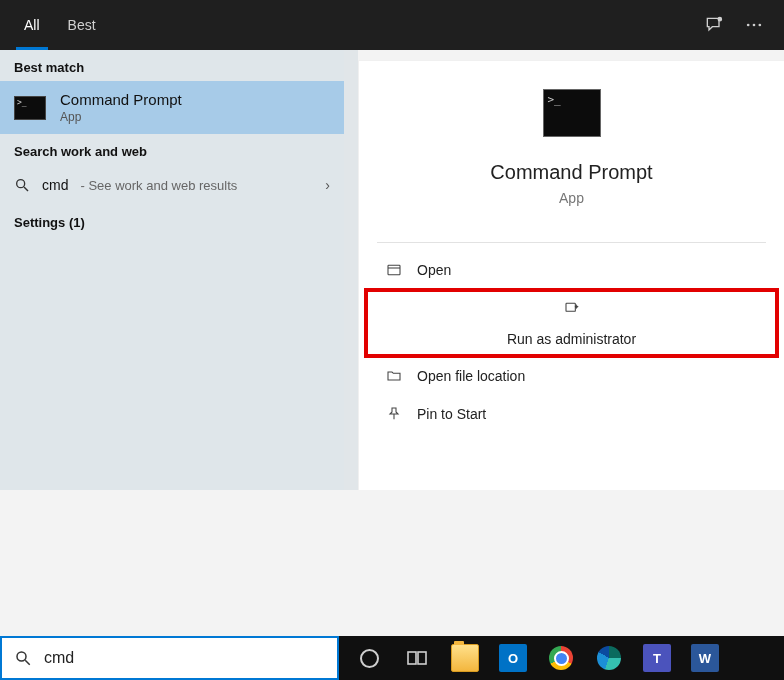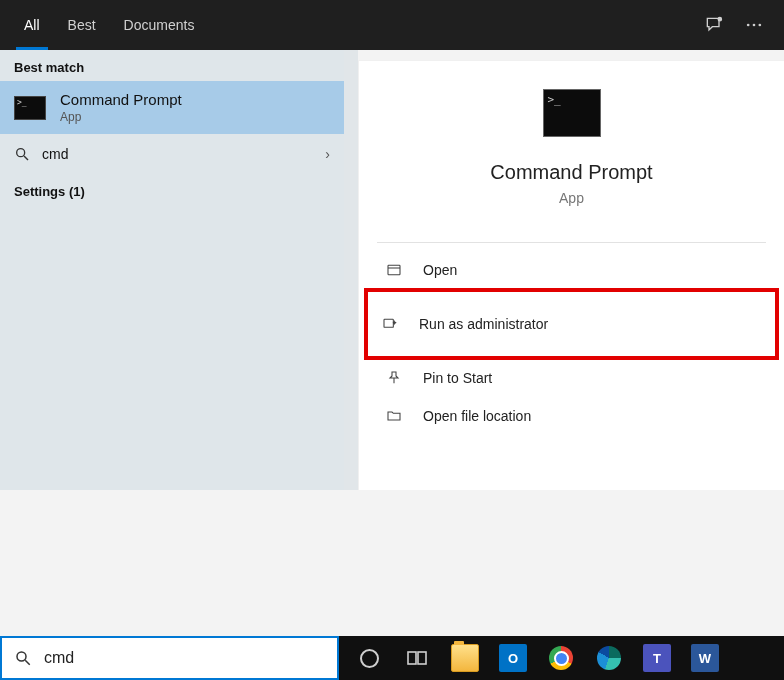--- a/index.html
+++ b/index.html
@@ -35,22 +35,22 @@
   .search-item .arrow { margin-left:auto; color:#555; font-size:14px; }
 
   
   .preview-head{ display:flex; flex-direction:column; align-items:center; padding:28px 0 20px; }
   .big-icon { width:58px; height:48px; background:#0c0c0c; border:1px solid #666; position:relative; }
   .big-icon::before { content:">_"; color:#ccc; font-size:11px; position:absolute; top:3px; left:4px; font-family:monospace; }
   .preview-title { font-size:20px; color:#222; margin-top:24px; }
   .preview-sub { font-size:14px; color:#777; margin-top:6px; }
   .divider { height:1px; background:#e2e2e2; margin:16px 18px 8px; }
 
-  .action { display:flex; align-items:center; gap:20px; padding:10px 26px; font-size:14px; color:#222; cursor:pointer; }
-  .action.highlight { outline:4px solid #e20000; outline-offset:-3px; margin:0 6px; padding:26px 16px; }
+  .action { display:flex; align-items:center; gap:14px; padding:10px 26px; font-size:14px; color:#222; cursor:pointer; }
+  .action.highlight { outline:4px solid #e20000; outline-offset:-3px; margin:0 6px; padding:10px 16px;flex-direction:column; }
   .action-icon { width:18px; height:18px; display:flex; align-items:center; justify-content:center; color:#444; }
 
   
   .searchbox-row { position:absolute; left:0; bottom:0; width:339px; height:44px; background:#fff; border:2px solid #0078d4; display:flex; align-items:center; padding:0 12px; gap:12px; }
   .searchbox-row input { border:none; outline:none; font-size:16px; flex:1; color:#222; }
 
   
   .taskbar { position:absolute; left:339px; right:0; bottom:0; height:44px; background:#101010; display:flex; align-items:center; padding:0 6px; gap:0; }
   .tb-btn { width:48px; height:44px; display:flex; align-items:center; justify-content:center; cursor:pointer; }
   .tb-svg { width:24px; height:24px; }
@@ -74,23 +74,20 @@
 </head>
 <body>
 
 <div class="tabs-bar">
   <div class="tab active">
       <span>All</span>
     </div>
   <div class="tab">
       <span>Best</span>
     </div>
-  <div class="tab">
-      <span>Documents</span>
-    </div>
   <div class="tabs-spacer"></div>
   <div class="tabs-icon">
     <svg width="20" height="20" viewBox="0 0 24 24" fill="none" stroke="#cfcfcf" stroke-width="1.6">
       <path d="M4 4h14v10H10l-4 4v-4H4z"></path>
         <circle cx="19" cy="5" r="2" fill="#cfcfcf"></circle>
     </svg>
   </div>
   <div class="tabs-icon">
     <svg width="20" height="20" viewBox="0 0 24 24" fill="#cfcfcf">
         <circle cx="5" cy="12" r="1.6"></circle>
@@ -106,29 +103,31 @@
     <div class="section-header">Best match</div>
 
     <div class="result selected">
       <div class="cmd-icon"></div>
       <div class="result-text">
         <div class="title">Command Prompt</div>
         <div class="sub">App</div>
       </div>
     </div>
 
+    <div class="section-header">Search work and web</div>
 
     <div class="search-item">
       <span>
         <svg width="16" height="16" viewBox="0 0 24 24" fill="none" stroke="#333" stroke-width="2">
             <circle cx="10" cy="10" r="6"></circle>
             <line x1="15" y1="15" x2="21" y2="21"></line>
           </svg>
       </span>
       <span class="lbl">cmd</span>
+      <span class="hint">- <span>See work and web results</span></span>
       <span class="arrow">›</span>
     </div>
 
     <div class="section-header">Settings (1)</div>
   </div>
 
   <div class="gap"></div>
 
   <div class="right">
     <div class="preview-head">
@@ -154,33 +153,33 @@
             <rect x="3" y="5" width="14" height="12" rx="1"></rect>
             <path d="M19 8l3 2-3 2v2l-3-4 3-4z" fill="#444" stroke="none"></path>
           </svg>
       </span>
       <span>Run as administrator</span>
     </div>
 
     <div class="action">
       <span class="action-icon">
         <svg width="16" height="16" viewBox="0 0 24 24" fill="none" stroke="#444" stroke-width="1.6">
+            <path d="M3 6h6l2 2h10v10H3z"></path>
+          </svg>
+      </span>
+      <span>Open file location</span>
+    </div>
+
+    <div class="action">
+      <span class="action-icon">
+        <svg width="16" height="16" viewBox="0 0 24 24" fill="none" stroke="#444" stroke-width="1.6">
             <path d="M9 3h6v6l3 3H6l3-3zM12 12v8"></path>
           </svg>
       </span>
       <span>Pin to Start</span>
-    </div>
-
-    <div class="action">
-      <span class="action-icon">
-        <svg width="16" height="16" viewBox="0 0 24 24" fill="none" stroke="#444" stroke-width="1.6">
-            <path d="M3 6h6l2 2h10v10H3z"></path>
-          </svg>
-      </span>
-      <span>Open file location</span>
     </div>
 
   </div>
 </div>
 
 <div class="searchbox-row">
   <span>
     <svg width="18" height="18" viewBox="0 0 24 24" fill="none" stroke="#333" stroke-width="2">
         <circle cx="10" cy="10" r="6"></circle>
         <line x1="15" y1="15" x2="21" y2="21"></line>

